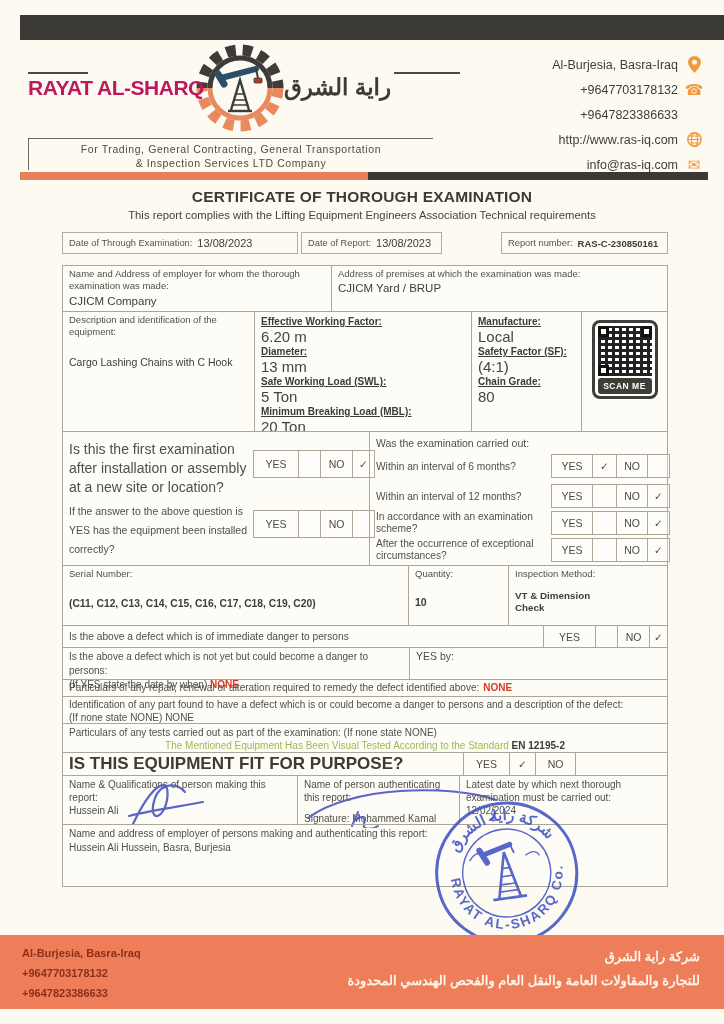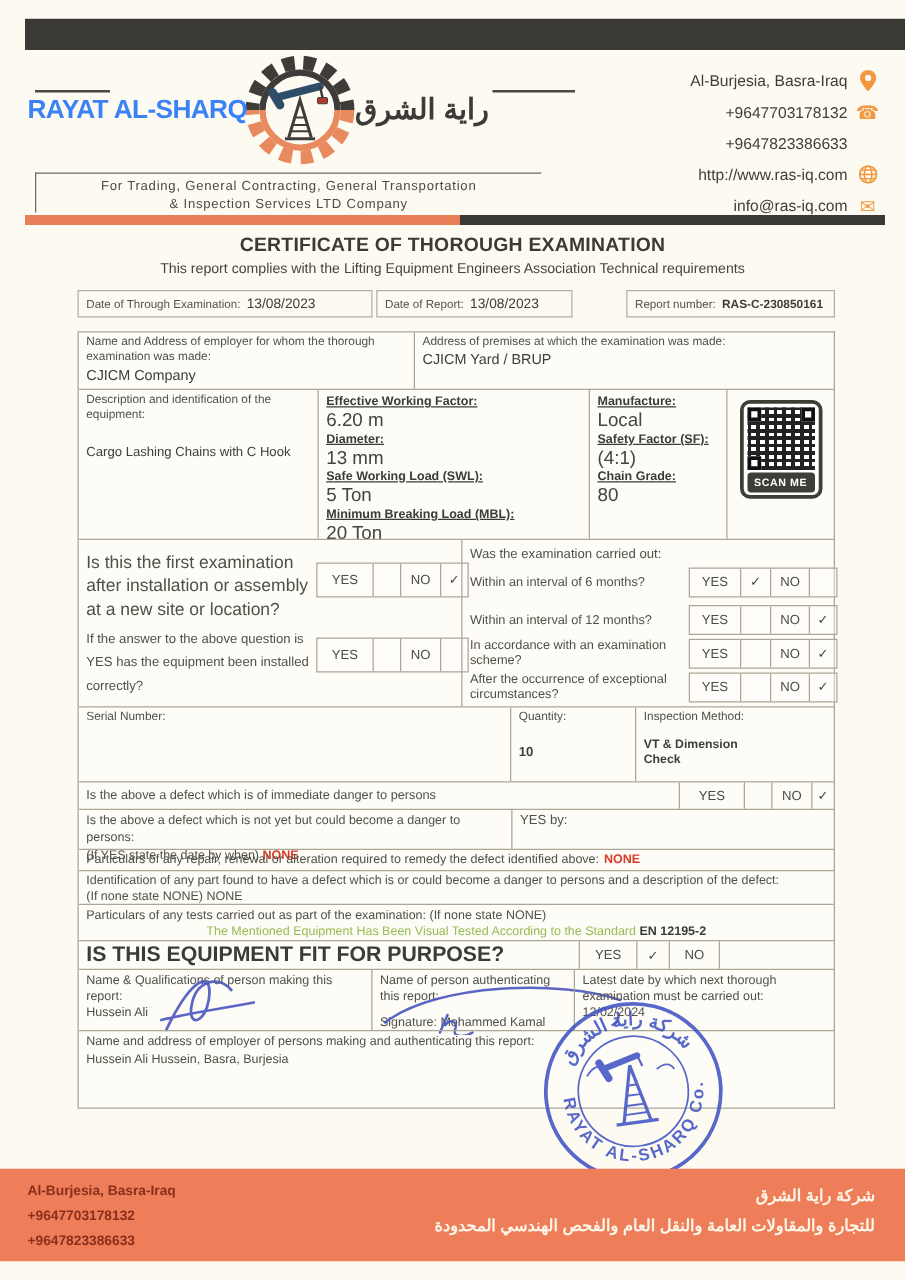--- a/index.html
+++ b/index.html
@@ -4,21 +4,21 @@
 <style>
   html,body{margin:0;padding:0;}
   body{font-family:"Liberation Sans",sans-serif;background:#e8e6de;}
   .page{position:relative;width:724px;height:1024px;background:#fcfaf1;overflow:hidden;color:#45443e;}
 
   
   .topbar{position:absolute;left:20px;top:15px;width:704px;height:25px;background:#3a3935;}
   .logo-block{position:absolute;left:22px;top:44px;width:440px;height:96px;}
   .gear{position:absolute;left:168px;top:-6px;}
   .logo-row{position:absolute;left:0;top:30px;width:440px;display:flex;align-items:center;}
-  .logo-en{font-size:21px;font-weight:bold;letter-spacing:-0.5px;color:#3b82f6;width:188px;text-align:left;}
+  .logo-en{font-size:21px;font-weight:bold;letter-spacing:-0.5px;color:#be185d;width:188px;text-align:center;}
   .logo-gap{width:74px;}
   .logo-ar{font-size:23px;font-weight:bold;color:#3c3b37;width:170px;text-align:left;direction:rtl;}
   .logo-line{position:absolute;top:28px;height:2px;background:#4a4944;}
   .ll-l{left:6px;width:60px;}
   .ll-r{left:372px;width:66px;}
   .tagline{position:absolute;left:28px;top:138px;width:404px;text-align:center;
            border-left:1.5px solid #6c6a63;border-top:1.5px solid #6c6a63;padding:3px 0 0 0;
            font-size:10.5px;letter-spacing:0.6px;color:#4c4b45;line-height:14px;}
   .contact{position:absolute;right:18px;top:52px;width:280px;}
   .contact .crow{display:flex;justify-content:flex-end;align-items:center;height:25px;font-size:12.5px;color:#3f3e39;}
@@ -29,21 +29,21 @@
   .divider .d-orange{width:348px;background:#e97f58;}
   .divider .d-dark{flex:1;background:#3a3935;}
 
   .title{position:absolute;left:40px;top:188px;width:644px;text-align:center;font-size:15.5px;font-weight:bold;color:#3b3a36;letter-spacing:0.2px;}
   .subtitle{position:absolute;left:40px;top:209px;width:644px;text-align:center;font-size:11.3px;color:#45443e;}
 
   
   .datebox{position:absolute;top:232px;height:22px;border:1px solid #b2aea1;background:#fcfaf1;
            display:flex;align-items:center;padding:0 6px;box-sizing:border-box;}
   .db1{left:62px;width:236px;}
-  .db2{left:301px;width:157px;}
+  .db2{left:301px;width:141px;}
   .db3{left:501px;width:167px;}
   .db-label{font-size:9.3px;color:#55544d;white-space:nowrap;}
   .db-val{font-size:11px;margin-left:5px;color:#3e3d38;white-space:nowrap;}
   .db-val.bold{font-weight:bold;font-size:9.5px;}
 
   
   .tbl{position:absolute;left:62px;top:265px;width:606px;border:1px solid #aba797;box-sizing:border-box;background:rgba(255,255,255,0.35);}
   .r{display:flex;border-top:1px solid #aba797;box-sizing:border-box;position:relative;}
   .r:first-child{border-top:none;}
   .c{border-left:1px solid #aba797;padding:2px 6px;box-sizing:border-box;position:relative;font-size:9.5px;line-height:12px;color:#504f48;}
@@ -286,20 +286,21 @@
           <div style="width:24px;" class="chk"></div>
           <div style="width:31px;">NO</div>
           <div style="width:22px;" class="chk">✓</div>
         </div>
       </div>
     </div>
 
     <div class="r" style="height:60px;">
       <div class="c" style="width:345px;">
         <span>Serial Number:</span>
+        <div class="val bold" style="margin-top:18px;font-size:10.3px;">(C11, C12, C13, C14, C15, C16, C17, C18, C19, C20)</div>
       </div>
       <div class="c" style="width:100px;">
         <span>Quantity:</span>
         <div class="val bold" style="margin-top:16px;">10</div>
       </div>
       <div class="c" style="flex:1;">
         <span>Inspection Method:</span>
         <div class="val bold" style="margin-top:10px;font-size:9.8px;line-height:12px;width:90px;">VT &amp; Dimension Check</div>
       </div>
     </div>

